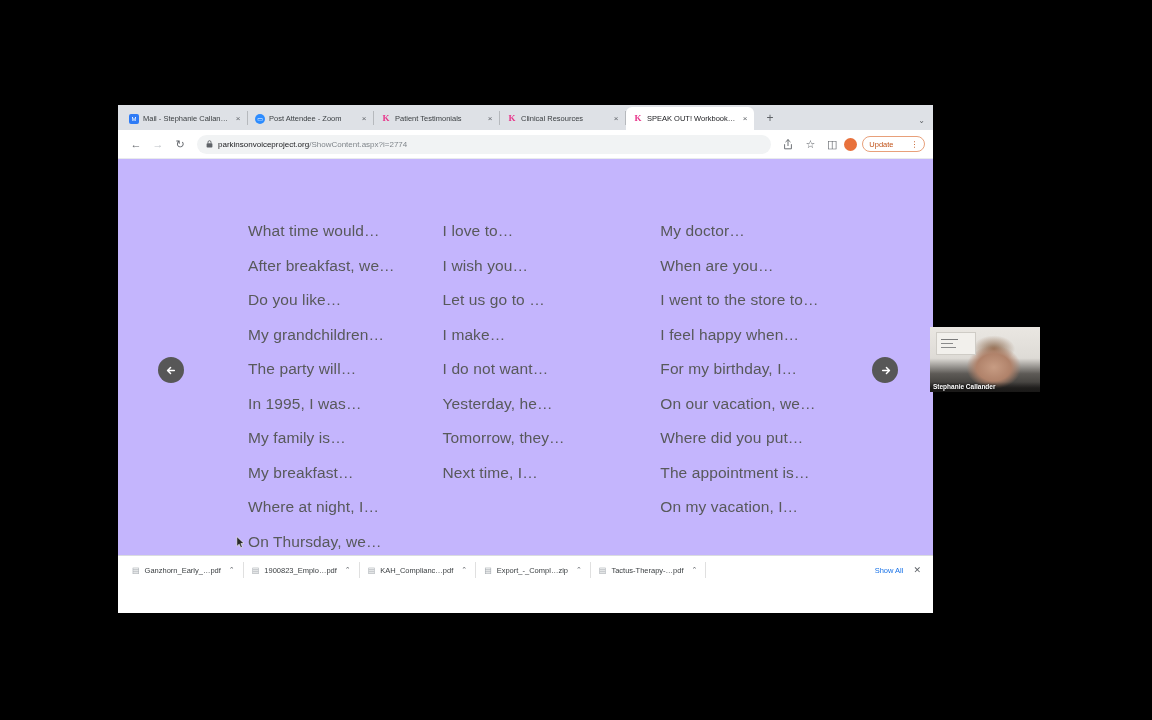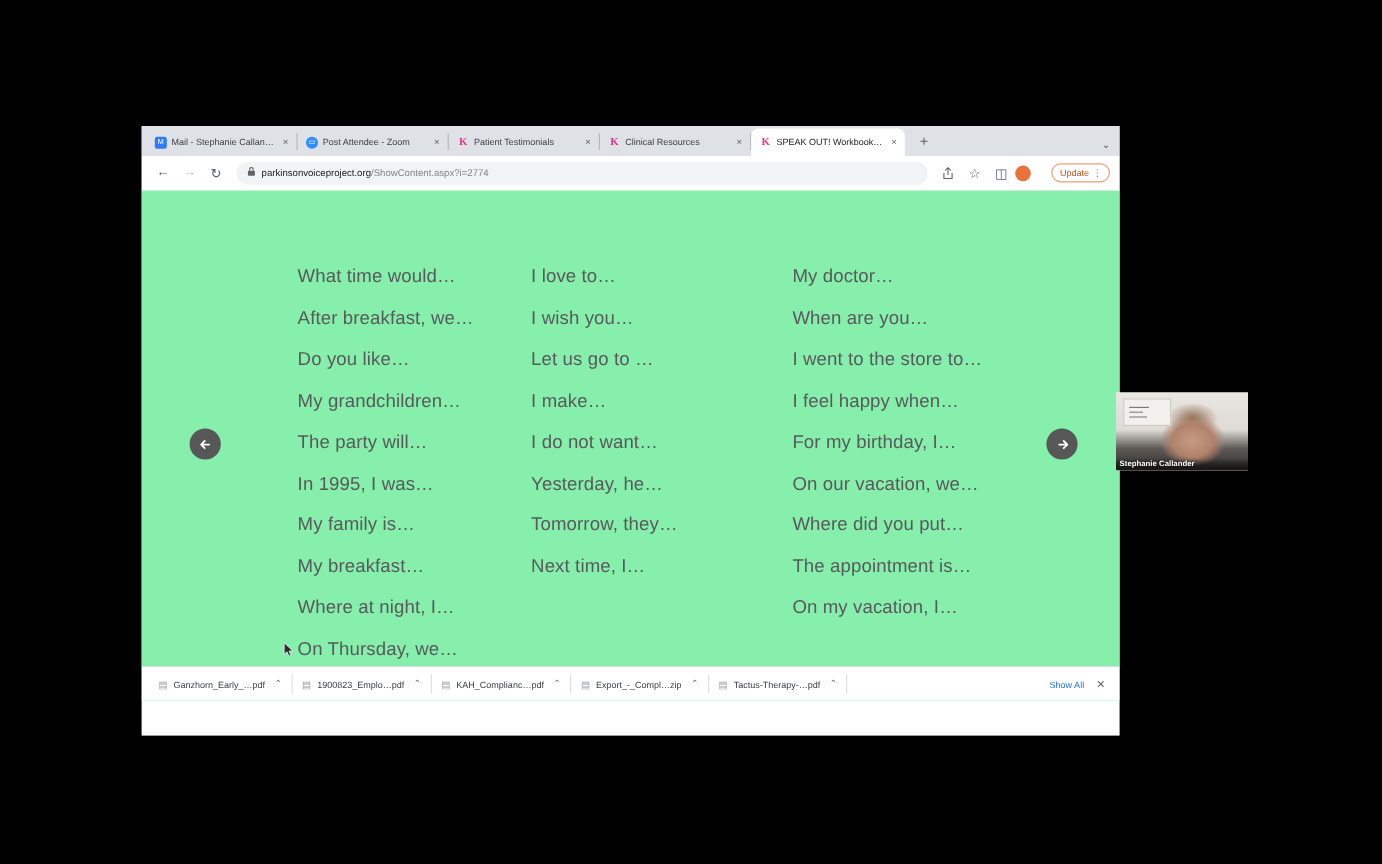--- a/index.html
+++ b/index.html
@@ -135,31 +135,31 @@
   }
   .update-pill {
     height: 16px;
     border: 1px solid #e8a07a;
     border-radius: 9px;
     color: #c1531a;
     font-size: 7.5px;
     display: flex;
     align-items: center;
     padding: 0 6px;
-    gap: 3px;
-    margin-left: 15px;
+    gap: 17px;
+    margin-left: 3px;
     flex: 0 0 auto;
   }
   .update-pill .kebab { font-size: 8px; letter-spacing: -0.5px; }
 
   
   .page {
     position: relative;
     height: 425px;
-    background: #86efac;
+    background: #c4b5fd;
     overflow: hidden;
   }
   .nav-arrow {
     position: absolute;
     top: 198px;
     width: 26px; height: 26px;
     border-radius: 50%;
     background: #575757;
     color: #ffffff;
     display: flex; align-items: center; justify-content: center;

